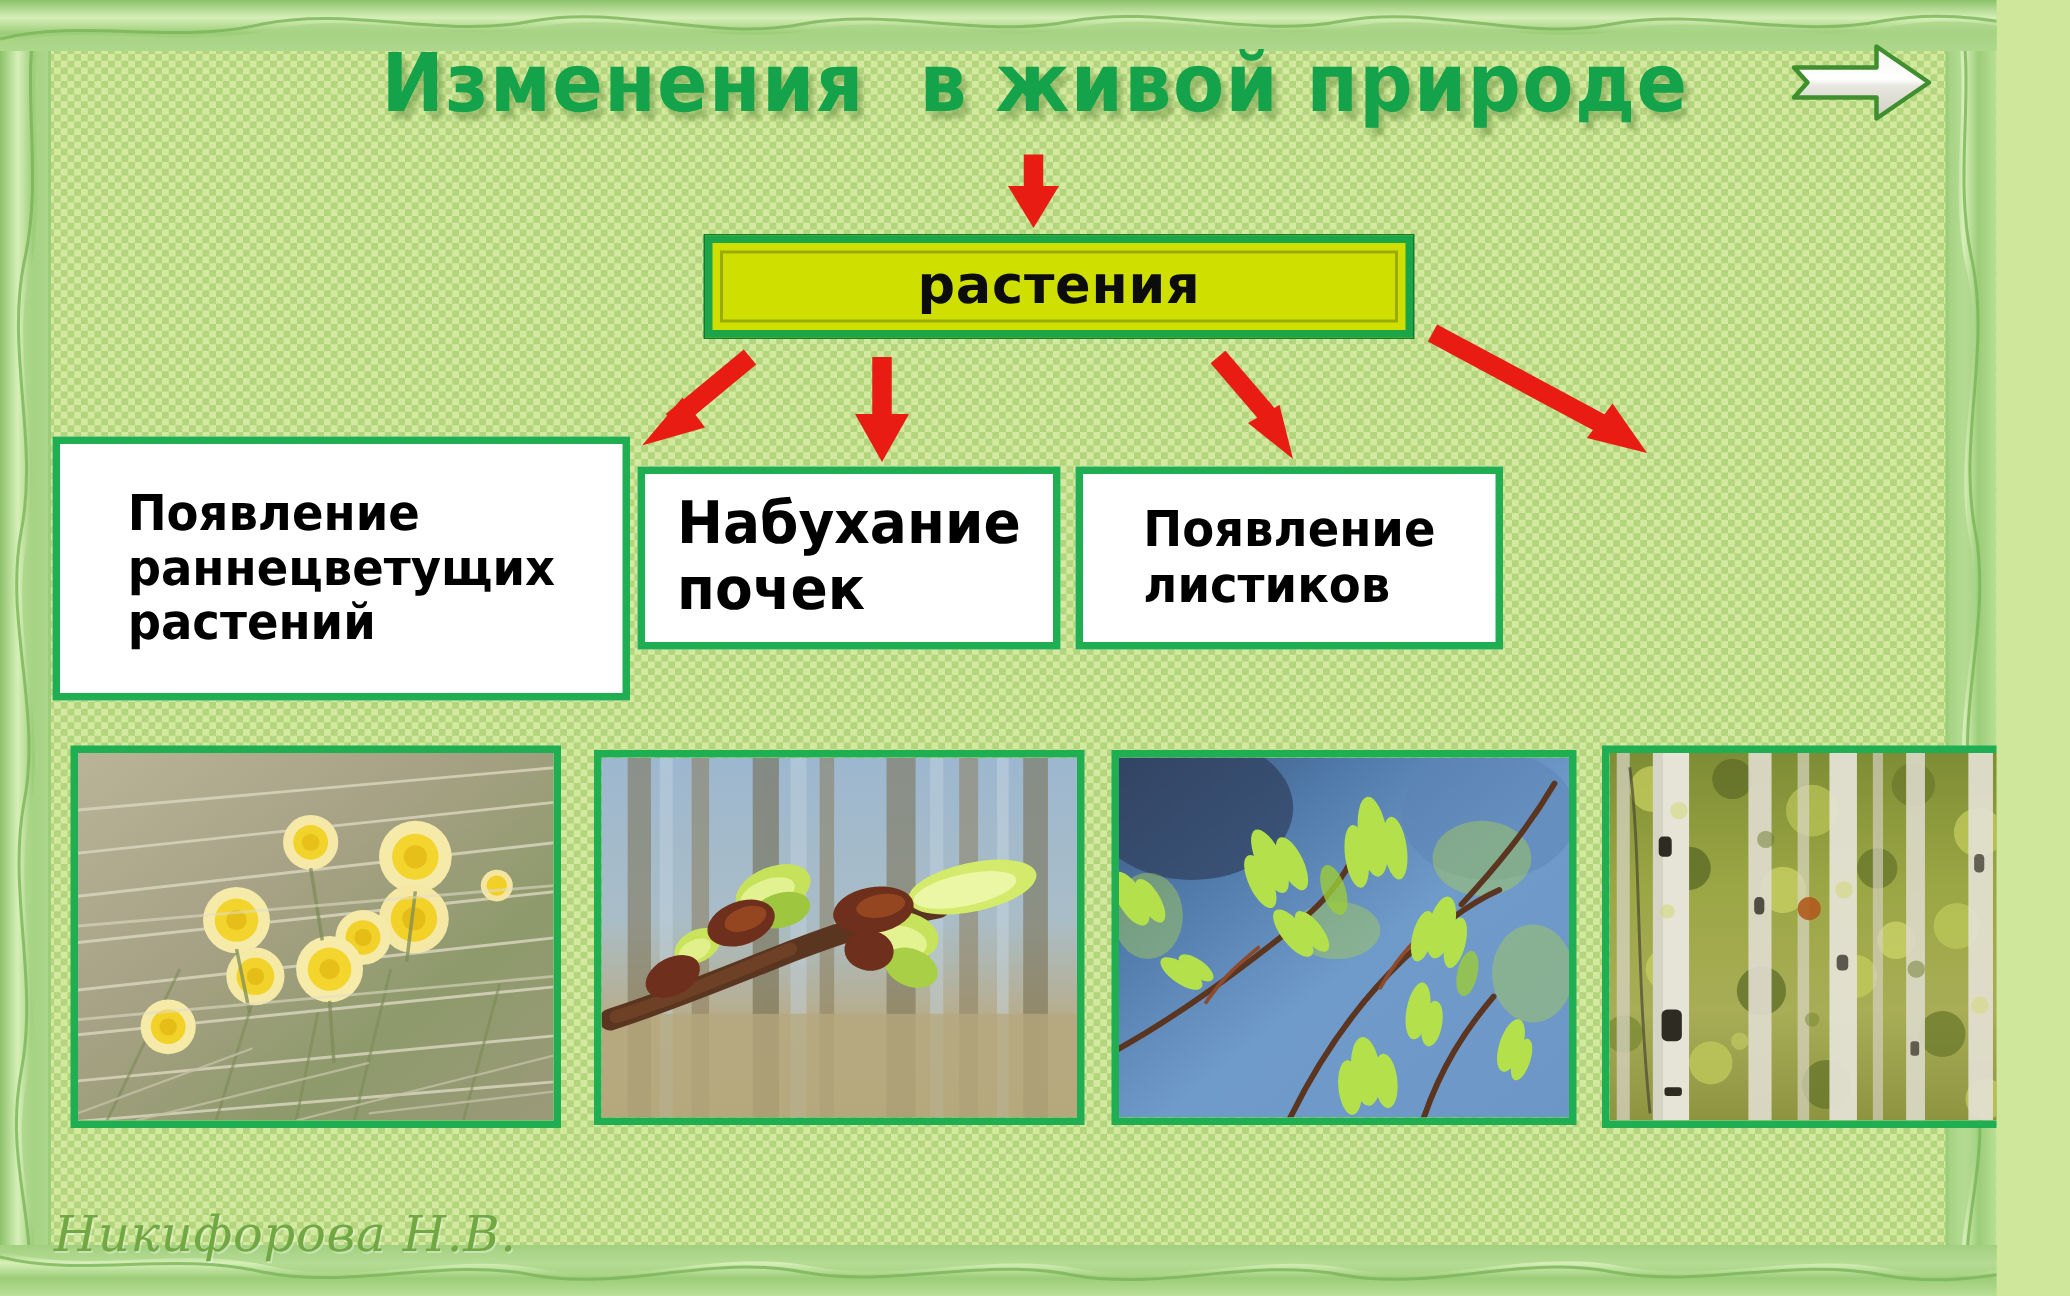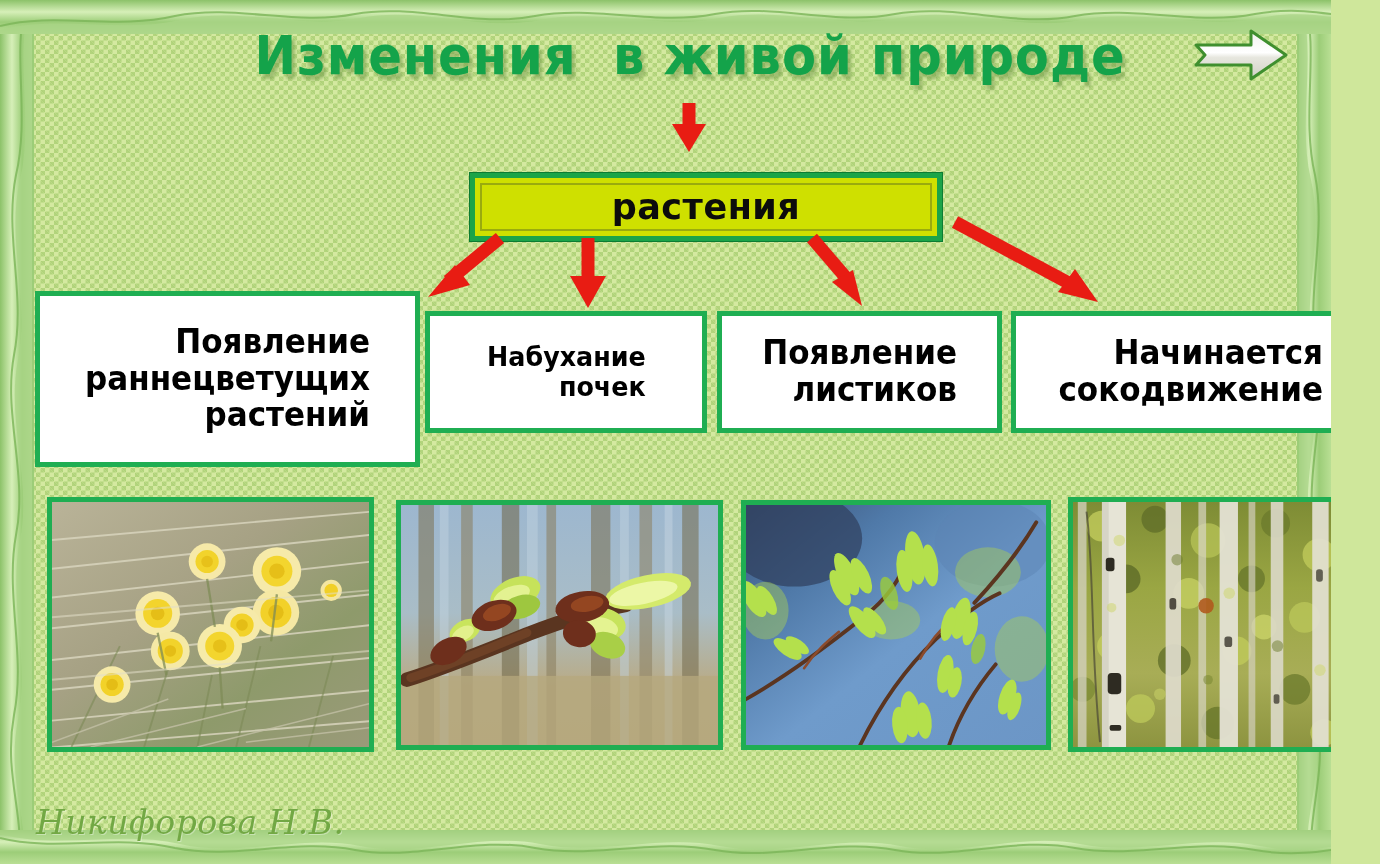--- a/index.html
+++ b/index.html
@@ -43,21 +43,21 @@
     color:#14a34a;
     transform:scaleX(.92);
     text-shadow:4px 5px 3px rgba(110,150,70,.50);
     white-space:pre;
   }
   
   #nav-arrow{position:absolute;right:42px;top:26px;width:96px;height:58px;}
 
   
   #plants-box{
-    position:absolute;left:470px;top:173px;width:472px;height:68px;
+    position:absolute;left:470px;top:157px;width:472px;height:68px;
     background:#cfe000;
     border:5px solid #1ba448;
     box-sizing:border-box;
     box-shadow:0 0 0 1px #0c7c33;
   }
   #plants-inner{
     position:absolute;inset:5px;
     border:2px solid #9aab0e;
     box-sizing:border-box;
     display:flex;align-items:center;justify-content:center;
@@ -72,28 +72,28 @@
   
   #arrows{position:absolute;left:0;top:0;width:1380px;height:864px;}
 
   
   .fact-box{
     position:absolute;
     background:#ffffff;
     border:5px solid #1fae52;
     box-sizing:border-box;
     display:flex;align-items:center;justify-content:center;
-    text-align:right;
+    text-align:left;
     font-family:"DejaVu Sans", sans-serif;
     font-weight:bold;
     color:#000;
     line-height:1.12;
   }
   #fact-0{left:35px;  top:291px; width:385px; height:176px; font-size:33px;}
-  #fact-1{left:425px; top:311px; width:282px; height:122px; font-size:27px;}
+  #fact-1{left:425px; top:311px; width:282px; height:122px; font-size:39px;}
   #fact-2{left:717px; top:311px; width:285px; height:122px; font-size:33px;}
   #fact-3{left:1011px;top:311px; width:360px; height:122px; font-size:33px;}
   .fact-box span{display:block;transform:scaleX(.94);white-space:pre-line;}
 
   
   .photo{
     position:absolute;
     border:5px solid #1fae52;
     box-sizing:border-box;
     overflow:hidden;
@@ -217,24 +217,20 @@
 раннецветущих
 растений</span>
   </div>
   <div class="fact-box" id="fact-1">
     <span>Набухание
 почек</span>
   </div>
   <div class="fact-box" id="fact-2">
     <span>Появление
 листиков</span>
-  </div>
-  <div class="fact-box" id="fact-3">
-    <span>Начинается
-сокодвижение</span>
   </div>
 
   <div class="photo" id="photo-0">
     <svg viewBox="0 0 327 255" preserveAspectRatio="none">
       <defs>
         <linearGradient id="dryGrass" x1="0" y1="0" x2="1" y2="1">
           <stop offset="0%" stop-color="#b9b398"></stop>
           <stop offset="40%" stop-color="#a6a184"></stop>
           <stop offset="70%" stop-color="#8e9a6b"></stop>
           <stop offset="100%" stop-color="#9a9a79"></stop>

